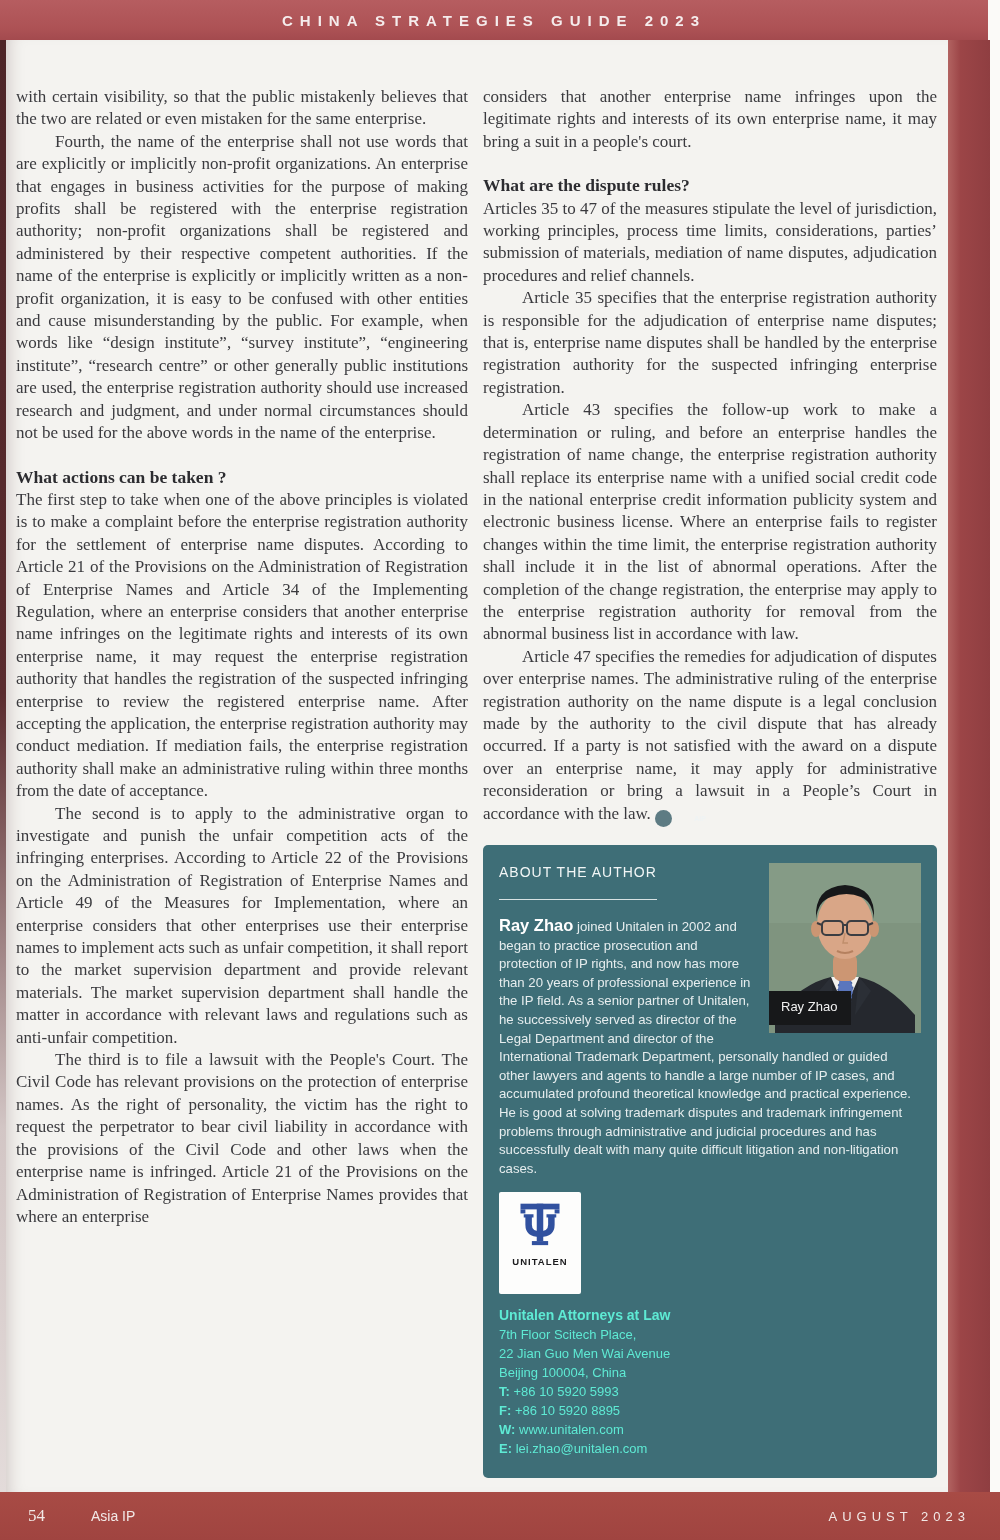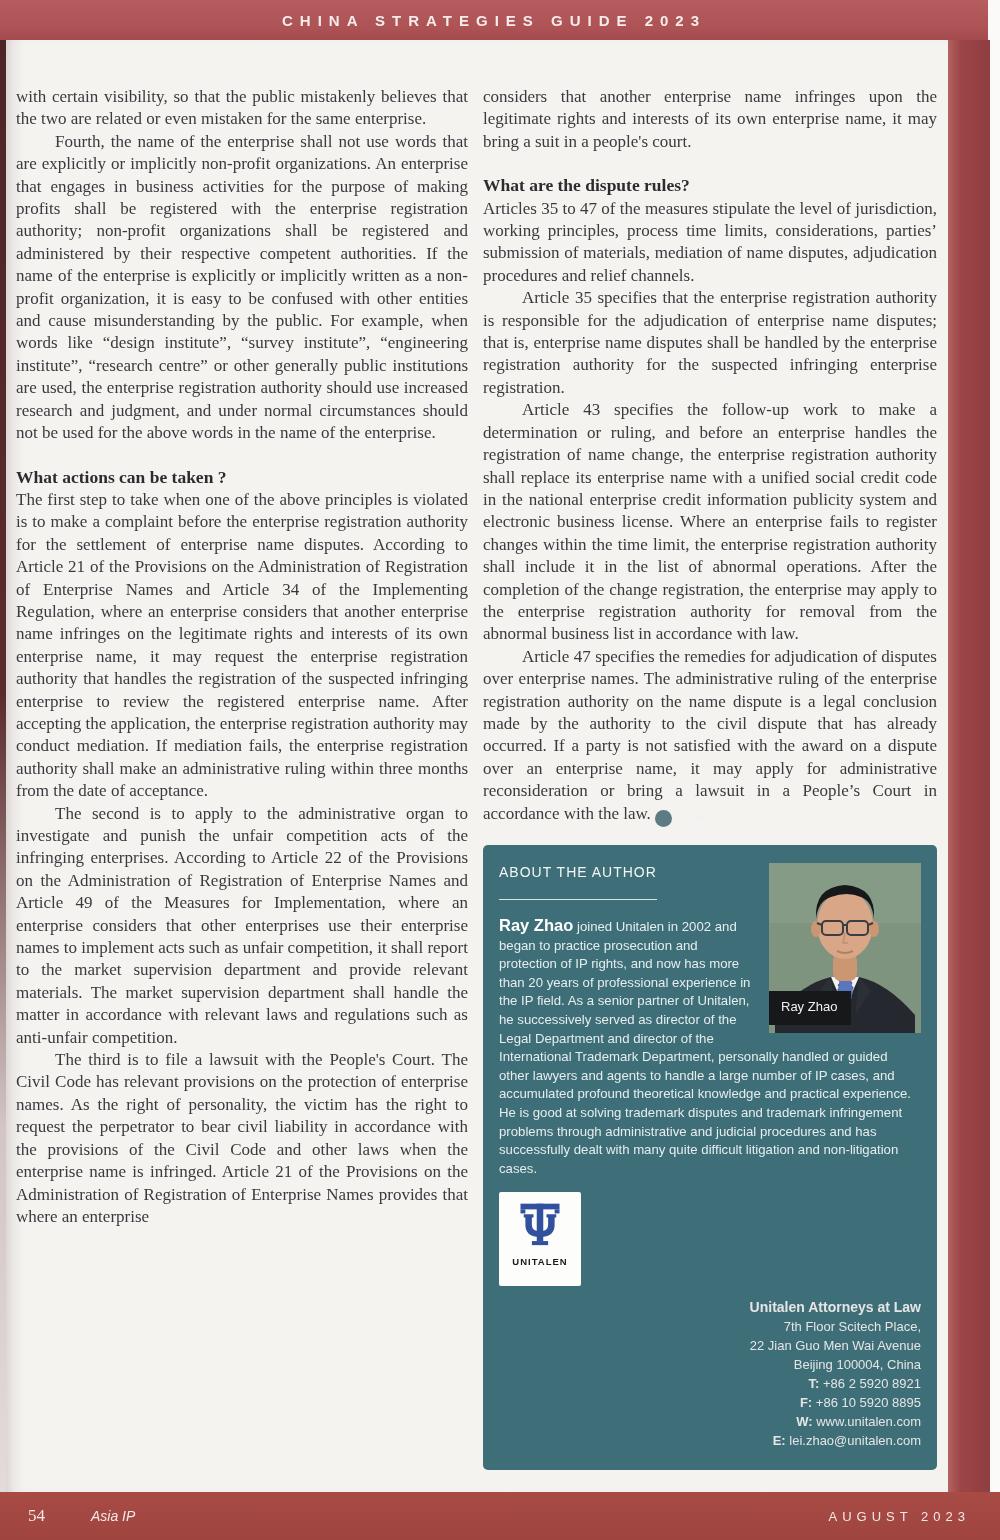--- a/index.html
+++ b/index.html
@@ -32,21 +32,21 @@
     background: linear-gradient(90deg, #b26361 0%, #9c4547 30%, #8f3e41 100%);
   }
   .footer {
     position: absolute; left: 0; right: 0; bottom: 0; height: 48px;
     background: linear-gradient(180deg, #a84b45 0%, #a04440 100%);
     display: flex; align-items: center;
     font-family: "Liberation Sans", sans-serif;
     color: #f2e9e7;
   }
   .footer-page { font-family: "Liberation Serif", serif; font-size: 17px; margin-left: 28px; text-align: center; }
-  .footer-mag  { font-size: 14px; margin-left: 46px; font-style: italic; }
+  .footer-mag  { font-size: 14px; margin-left: 46px; }
   .footer-issue {
     margin-left: auto; margin-right: 30px;
     font-size: 13px; font-weight: normal; letter-spacing: 5px;
   }
 
   
   .paper {
     position: absolute; left: 6px; top: 40px; width: 942px; bottom: 48px;
     background: #f4f3f0;
     box-shadow: inset 14px 0 18px -14px rgba(60,20,20,0.25);
@@ -101,29 +101,29 @@
     background: #17181a; color: #f1f1f1;
     font-size: 13px; padding: 5px 14px 6px 12px;
   }
   .about-bio { font-size: 13.2px; line-height: 18.6px; color: #e6edee; }
   .about-name { font-size: 16.5px; font-weight: bold; color: #ffffff; }
 
   .logo-card {
     clear: both;
     width: 74px; background: #fdfdfc;
     margin: 14px 0 12px 0;
-    padding: 8px 4px 12px 4px;
+    padding: 8px 4px 20px 4px;
     display: flex; flex-direction: column; align-items: center;
     border-radius: 2px;
   }
   .logo-text {
     font-size: 9.5px; font-weight: bold; color: #1c1c1e; letter-spacing: 1px;
     margin-top: 3px;
   }
-  .contact { font-size: 13px; line-height: 19px; color: #e5e5e5; text-align: right; }
+  .contact { font-size: 13px; line-height: 19px; color: #5eead4; }
   .contact .firm { font-weight: bold; font-size: 14px; }
   .contact b { font-weight: bold; }
 </style>
 </head>
 <body>
 
 <div class="banner">
   <span class="banner-title">CHINA STRATEGIES GUIDE 2023</span>
 </div>
 
@@ -206,21 +206,21 @@
             </g>
           </svg>
           <span class="logo-text">UNITALEN</span>
         </div>
 
         <div class="contact">
           <div class="firm">Unitalen Attorneys at Law</div>
           <div>7th Floor Scitech Place,</div>
           <div>22 Jian Guo Men Wai Avenue</div>
           <div>Beijing 100004, China</div>
-          <div><b>T:</b> <span>+86 2 5920 8921</span></div>
+          <div><b>T:</b> <span>+86 10 5920 5993</span></div>
           <div><b>F:</b> <span>+86 10 5920 8895</span></div>
           <div><b>W:</b> <span>www.unitalen.com</span></div>
           <div><b>E:</b> <span>lei.zhao@unitalen.com</span></div>
         </div>
       </div>
     </div>
   </div>
 </div>
 
 <div class="footer">

